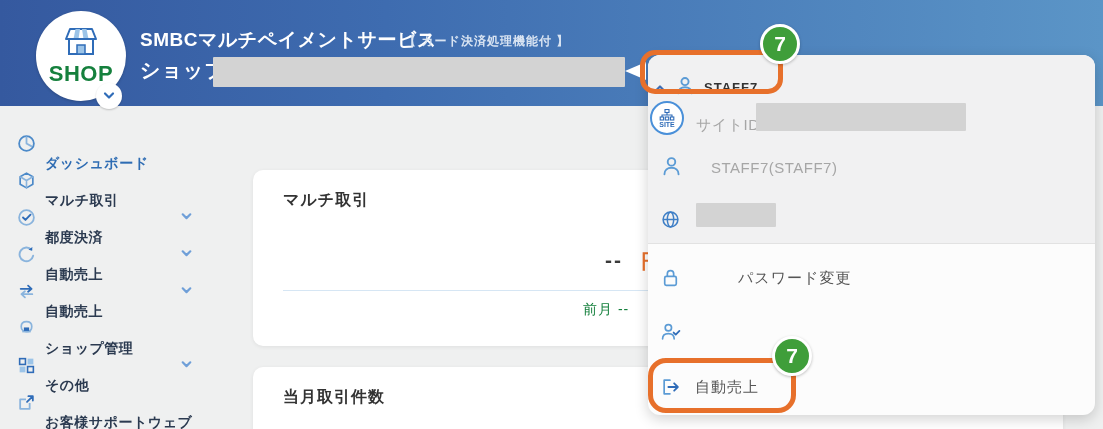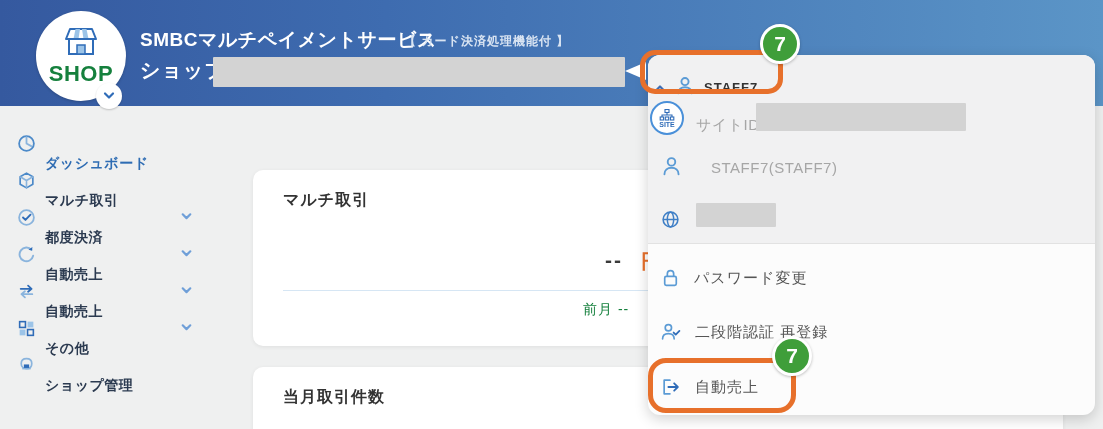--- a/index.html
+++ b/index.html
@@ -55,21 +55,21 @@
   .site-row{left:2px;top:44px;height:36px;}
   .muted{font-size:15px;color:#a6a6a6;letter-spacing:.5px;}
   .site-label{margin-left:12px;}
   .site-redact{left:108px;top:48px;width:210px;height:28px;}
   .acct-row{left:14px;top:97px;height:24px;}
   .acct-label{margin-left:30px;}
   .globe-row{left:13px;top:150px;height:24px;}
   .globe-redact{left:48px;top:148px;width:80px;height:24px;}
   .menu-row{left:13px;height:24px;cursor:pointer;}
   .menu-row .mlabel{font-size:15px;color:#555;margin-left:14px;letter-spacing:1px;}
-  .mrow1{top:209px;}
+  .mrow1{top:209px;gap:44px;}
   .mrow2{top:263px;}
   .mrow3{top:318px;}
   .site-icon-circle{width:34px;height:34px;border-radius:50%;border:2px solid #4a90d9;background:#fff;
     box-sizing:border-box;display:flex;flex-direction:column;align-items:center;justify-content:center;}
   .site-icon-circle .site-word{font-size:7px;font-weight:bold;color:#2f6cb8;line-height:7px;}
 
   
   .pointer{left:625px;top:62px;width:0;height:0;z-index:6;
     border-top:9px solid transparent;border-bottom:9px solid transparent;
     border-right:21px solid #ffffff;}
@@ -161,42 +161,49 @@
     <span class="lbl">自動売上</span>
     <span class="side-chevron">
       <svg width="13" height="13" viewBox="0 0 12 12">
           <path d="M2.5 4 l3.5 3.5 3.5-3.5" fill="none" stroke="#6f9fd8" stroke-width="2" stroke-linecap="round" stroke-linejoin="round"></path>
         </svg>
     </span>
   </div>
 
   <div class="side-row">
     <svg width="19" height="19" viewBox="0 0 18 18">
+      <path d="M4 7 C4 4 5.5 2.5 9 2.5 C12.5 2.5 14 4 14 7 C14 10.5 11.8 12 9 12 C6.2 12 4 10.5 4 7 Z" fill="none" stroke="#8ab4dd" stroke-width="1.6"></path>
+      <rect x="6.5" y="8" width="5" height="4" fill="#2f6cb8"></rect>
+      <path d="M5 12 h8" stroke="#8ab4dd" stroke-width="1.4"></path>
+    </svg>
+    <span class="lbl">ショップ管理</span>
+  </div>
+
+  <div class="side-row">
+    <svg width="19" height="19" viewBox="0 0 18 18">
       <rect x="2.5" y="2.5" width="5.5" height="5.5" fill="none" stroke="#2f6cb8" stroke-width="1.5"></rect>
       <rect x="10" y="2.5" width="5.5" height="5.5" fill="#9cc4e8"></rect>
       <rect x="2.5" y="10" width="5.5" height="5.5" fill="#9cc4e8"></rect>
       <rect x="10" y="10" width="5.5" height="5.5" fill="none" stroke="#2f6cb8" stroke-width="1.5"></rect>
     </svg>
     <span class="lbl">その他</span>
     <span class="side-chevron">
       <svg width="13" height="13" viewBox="0 0 12 12">
           <path d="M2.5 4 l3.5 3.5 3.5-3.5" fill="none" stroke="#6f9fd8" stroke-width="2" stroke-linecap="round" stroke-linejoin="round"></path>
         </svg>
     </span>
   </div>
 
   <div class="side-row">
     <svg width="19" height="19" viewBox="0 0 18 18">
-      <path d="M4 7 C4 4 5.5 2.5 9 2.5 C12.5 2.5 14 4 14 7 C14 10.5 11.8 12 9 12 C6.2 12 4 10.5 4 7 Z" fill="none" stroke="#8ab4dd" stroke-width="1.6"></path>
-      <rect x="6.5" y="8" width="5" height="4" fill="#2f6cb8"></rect>
-      <path d="M5 12 h8" stroke="#8ab4dd" stroke-width="1.4"></path>
-    </svg>
-    <span class="lbl">ショップ管理</span>
-  </div>
-
+      <path d="M12 9.5 V15 H3 V6 H8.5" fill="none" stroke="#8ab4dd" stroke-width="1.7" stroke-linejoin="round"></path>
+      <path d="M9.5 8.5 L15 3 M10.8 3 H15 V7.2" fill="none" stroke="#2f6cb8" stroke-width="1.7" stroke-linecap="round" stroke-linejoin="round"></path>
+    </svg>
+    <span class="lbl">お客様サポートウェブ</span>
+  </div>
 </div>
 
 <div class="abs card card1">
   <div class="card-title">マルチ取引</div>
   <div class="big-value">--</div>
   <div class="unit-orange">円</div>
   <div class="card-divider"></div>
   <div class="prev-month">前月 --</div>
 </div>
 
@@ -260,21 +267,20 @@
     </svg>
     <span class="mlabel">パスワード変更</span>
   </div>
 
   <div class="prow menu-row mrow2">
     <svg width="20" height="20" viewBox="0 0 19 18">
       <circle cx="7" cy="5" r="3" fill="none" stroke="#5b9bd5" stroke-width="1.6"></circle>
       <path d="M1.5 15.5 c0-3.2 2.4-5 5.5-5 s5.5 1.8 5.5 5" fill="none" stroke="#5b9bd5" stroke-width="1.6" stroke-linecap="round"></path>
       <path d="M12 9.5 l2 2 3.5-3.5" fill="none" stroke="#2f6cb8" stroke-width="1.7" stroke-linecap="round" stroke-linejoin="round"></path>
     </svg>
-    <span class="mlabel">二段階認証 再登録</span>
   </div>
 
   <div class="prow menu-row mrow3">
     <svg width="20" height="20" viewBox="0 0 19 18">
       <path d="M8.5 2.5 H3 V15.5 H8.5" fill="none" stroke="#5b9bd5" stroke-width="1.6" stroke-linecap="round" stroke-linejoin="round"></path>
       <path d="M7 9 h8.5 M12.5 5.5 L16 9 l-3.5 3.5" fill="none" stroke="#2f6cb8" stroke-width="1.7" stroke-linecap="round" stroke-linejoin="round"></path>
     </svg>
     <span class="mlabel">自動売上</span>
   </div>
 </div>

